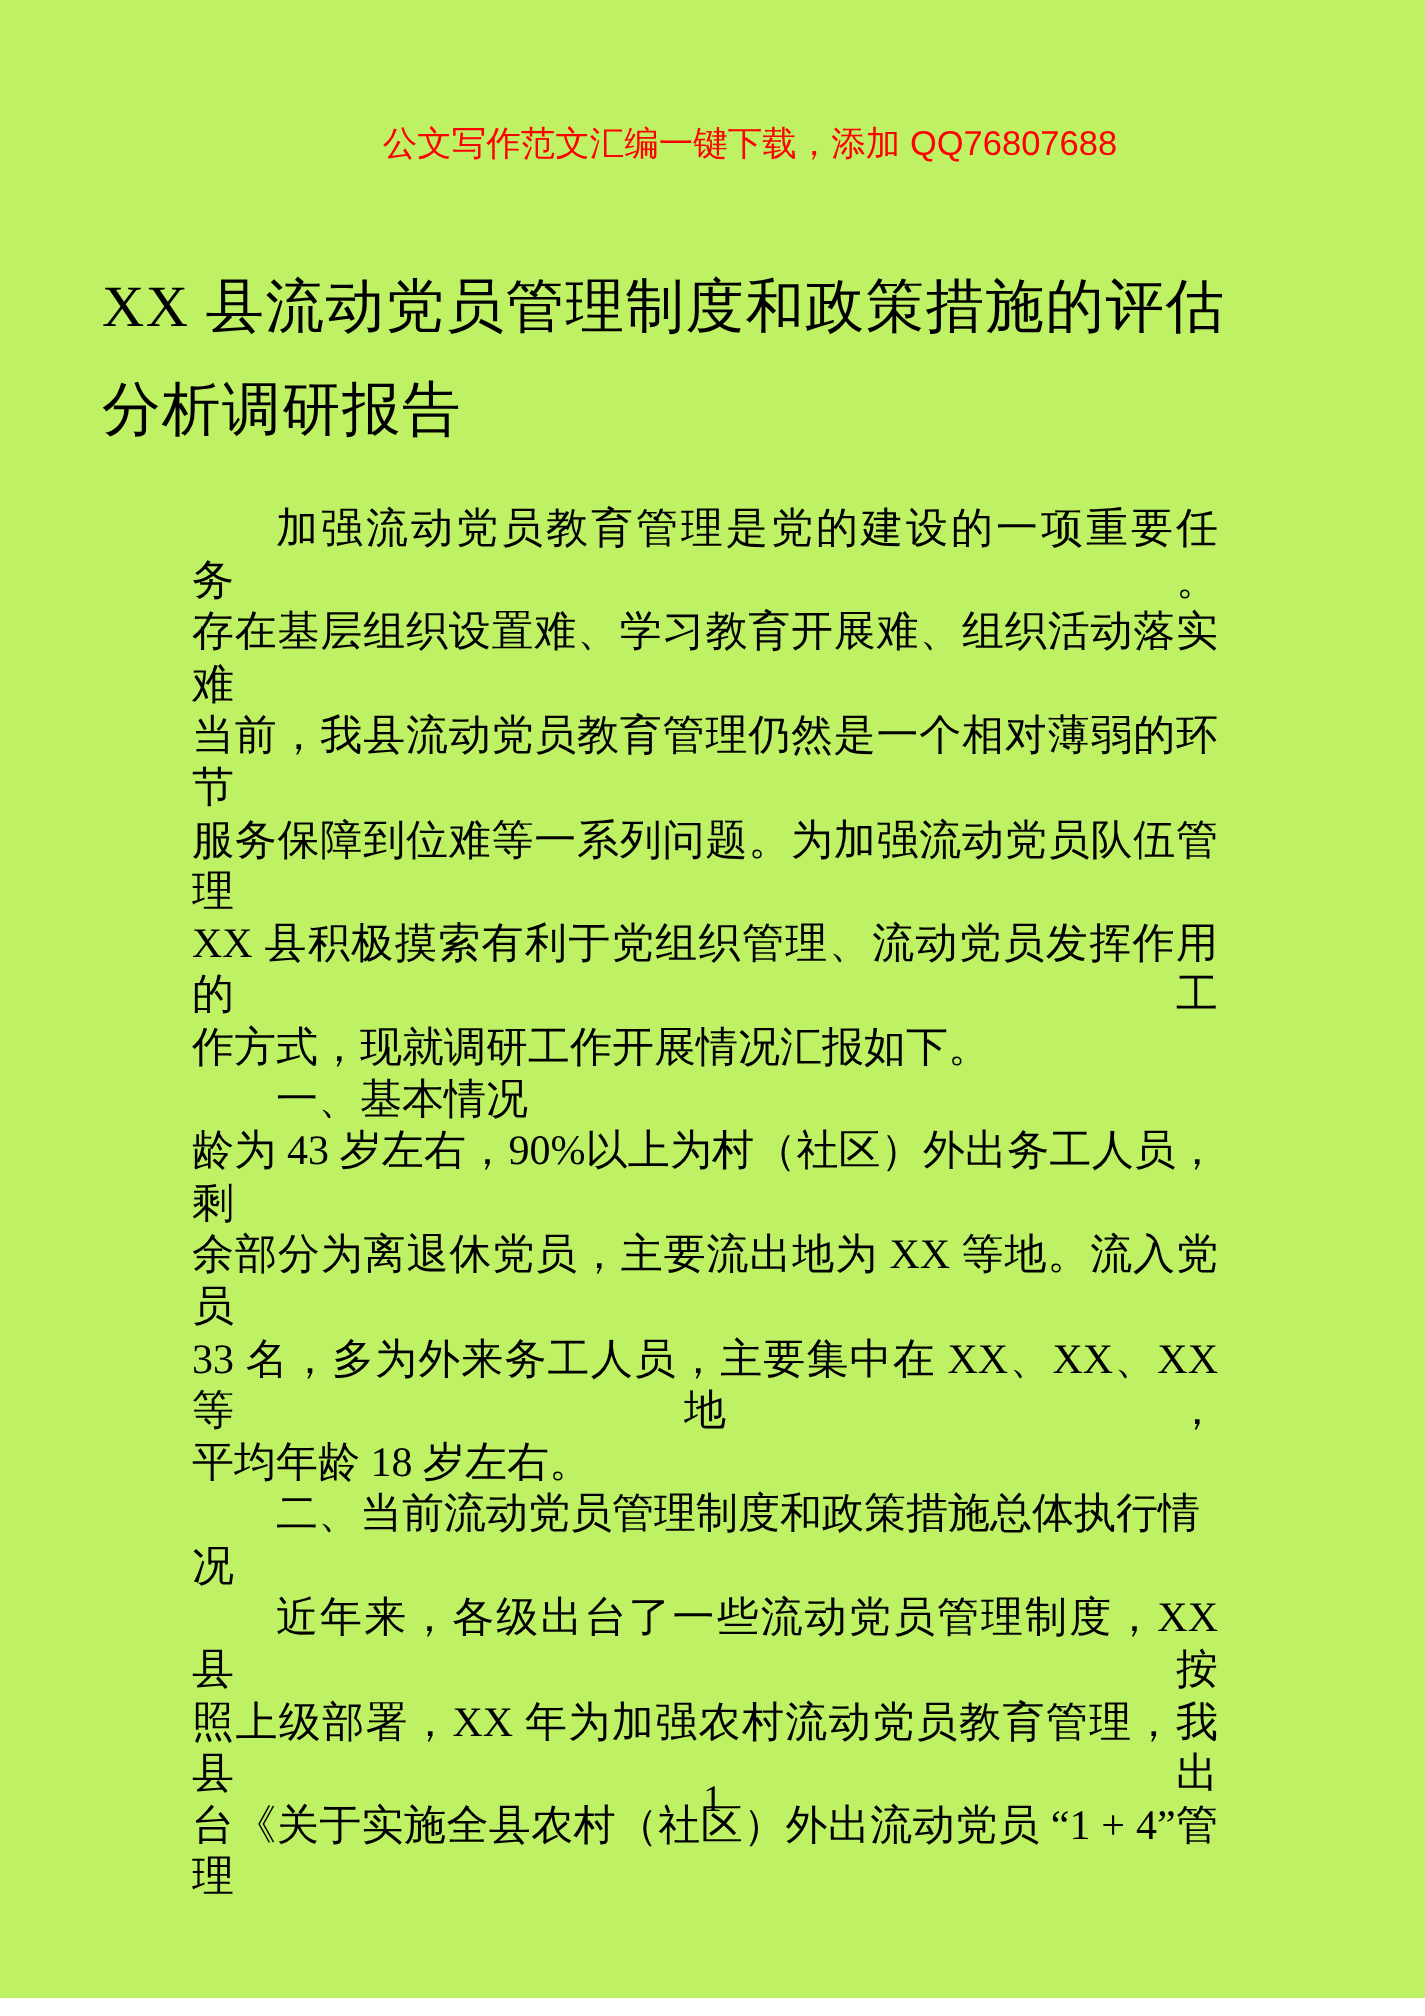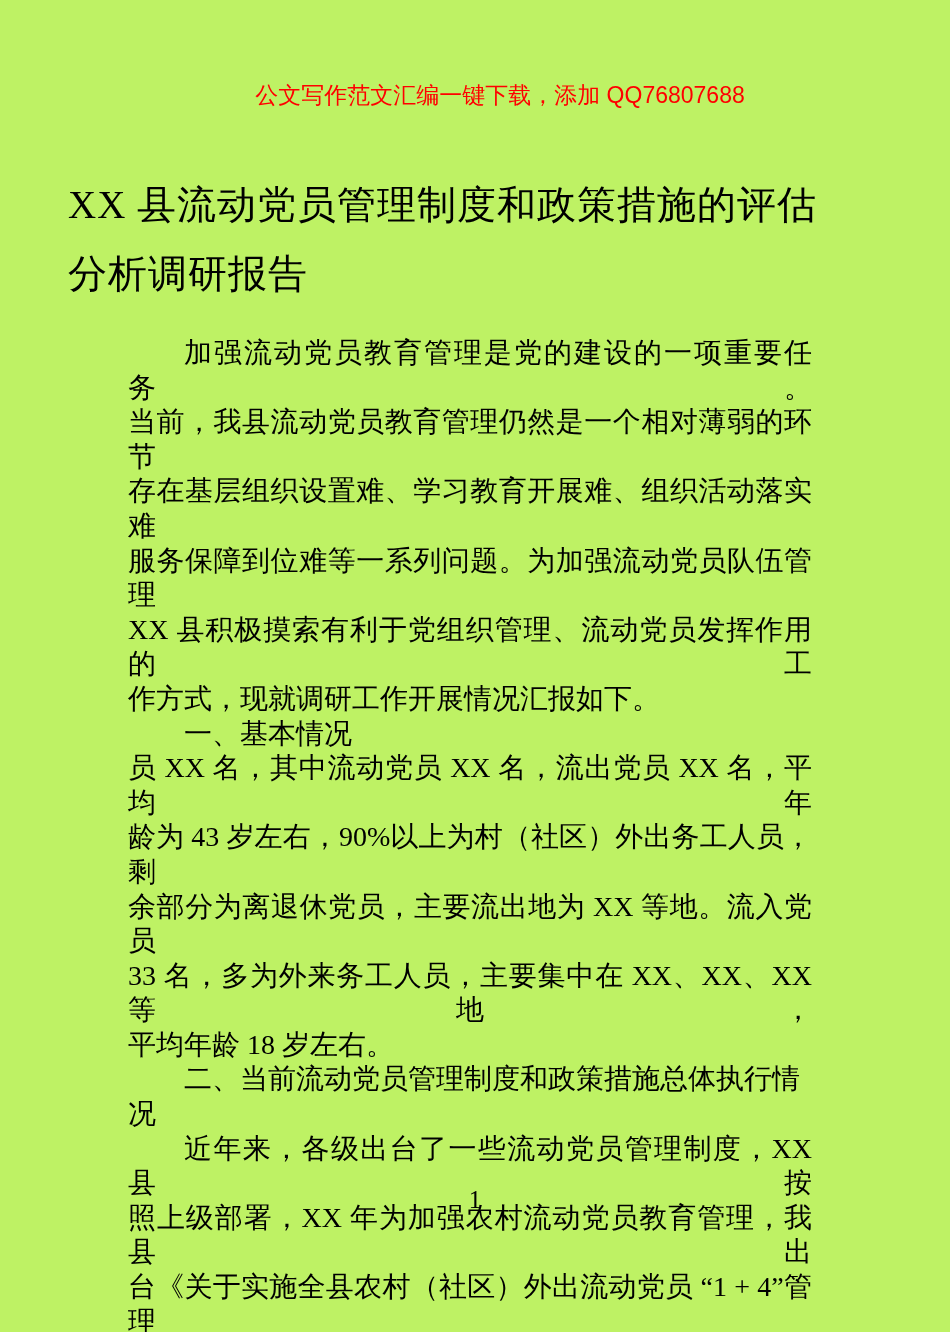--- a/index.html
+++ b/index.html
@@ -69,27 +69,26 @@
 
   <div class="header-notice">公文写作范文汇编一键下载，添加 QQ76807688</div>
 
   <div class="doc-title">
     <div>XX 县流动党员管理制度和政策措施的评估</div>
     <div>分析调研报告</div>
   </div>
 
   <div class="doc-body">
       <div class="line indent fill">加强流动党员教育管理是党的建设的一项重要任务。</div>
+      <div class="line fill">存在基层组织设置难、学习教育开展难、组织活动落实难</div>
       <div class="line fill">当前，我县流动党员教育管理仍然是一个相对薄弱的环节</div>
-      <div class="line fill">存在基层组织设置难、学习教育开展难、组织活动落实难</div>
       <div class="line fill">服务保障到位难等一系列问题。为加强流动党员队伍管理</div>
       <div class="line fill">XX 县积极摸索有利于党组织管理、流动党员发挥作用的工</div>
       <div class="line">作方式，现就调研工作开展情况汇报如下。</div>
       <div class="line indent">一、基本情况</div>
-      <div class="line fill">员 XX 名，其中流动党员 XX 名，流出党员 XX 名，平均年</div>
       <div class="line fill">龄为 43 岁左右，90%以上为村（社区）外出务工人员，剩</div>
       <div class="line fill">余部分为离退休党员，主要流出地为 XX 等地。流入党员</div>
       <div class="line fill">33 名，多为外来务工人员，主要集中在 XX、XX、XX 等地，</div>
       <div class="line">平均年龄 18 岁左右。</div>
       <div class="line indent">二、当前流动党员管理制度和政策措施总体执行情况</div>
       <div class="line indent fill">近年来，各级出台了一些流动党员管理制度，XX 县按</div>
       <div class="line fill">照上级部署，XX 年为加强农村流动党员教育管理，我县出</div>
       <div class="line fill">台《关于实施全县农村（社区）外出流动党员 “1 + 4”管理</div>
     </div>
 

